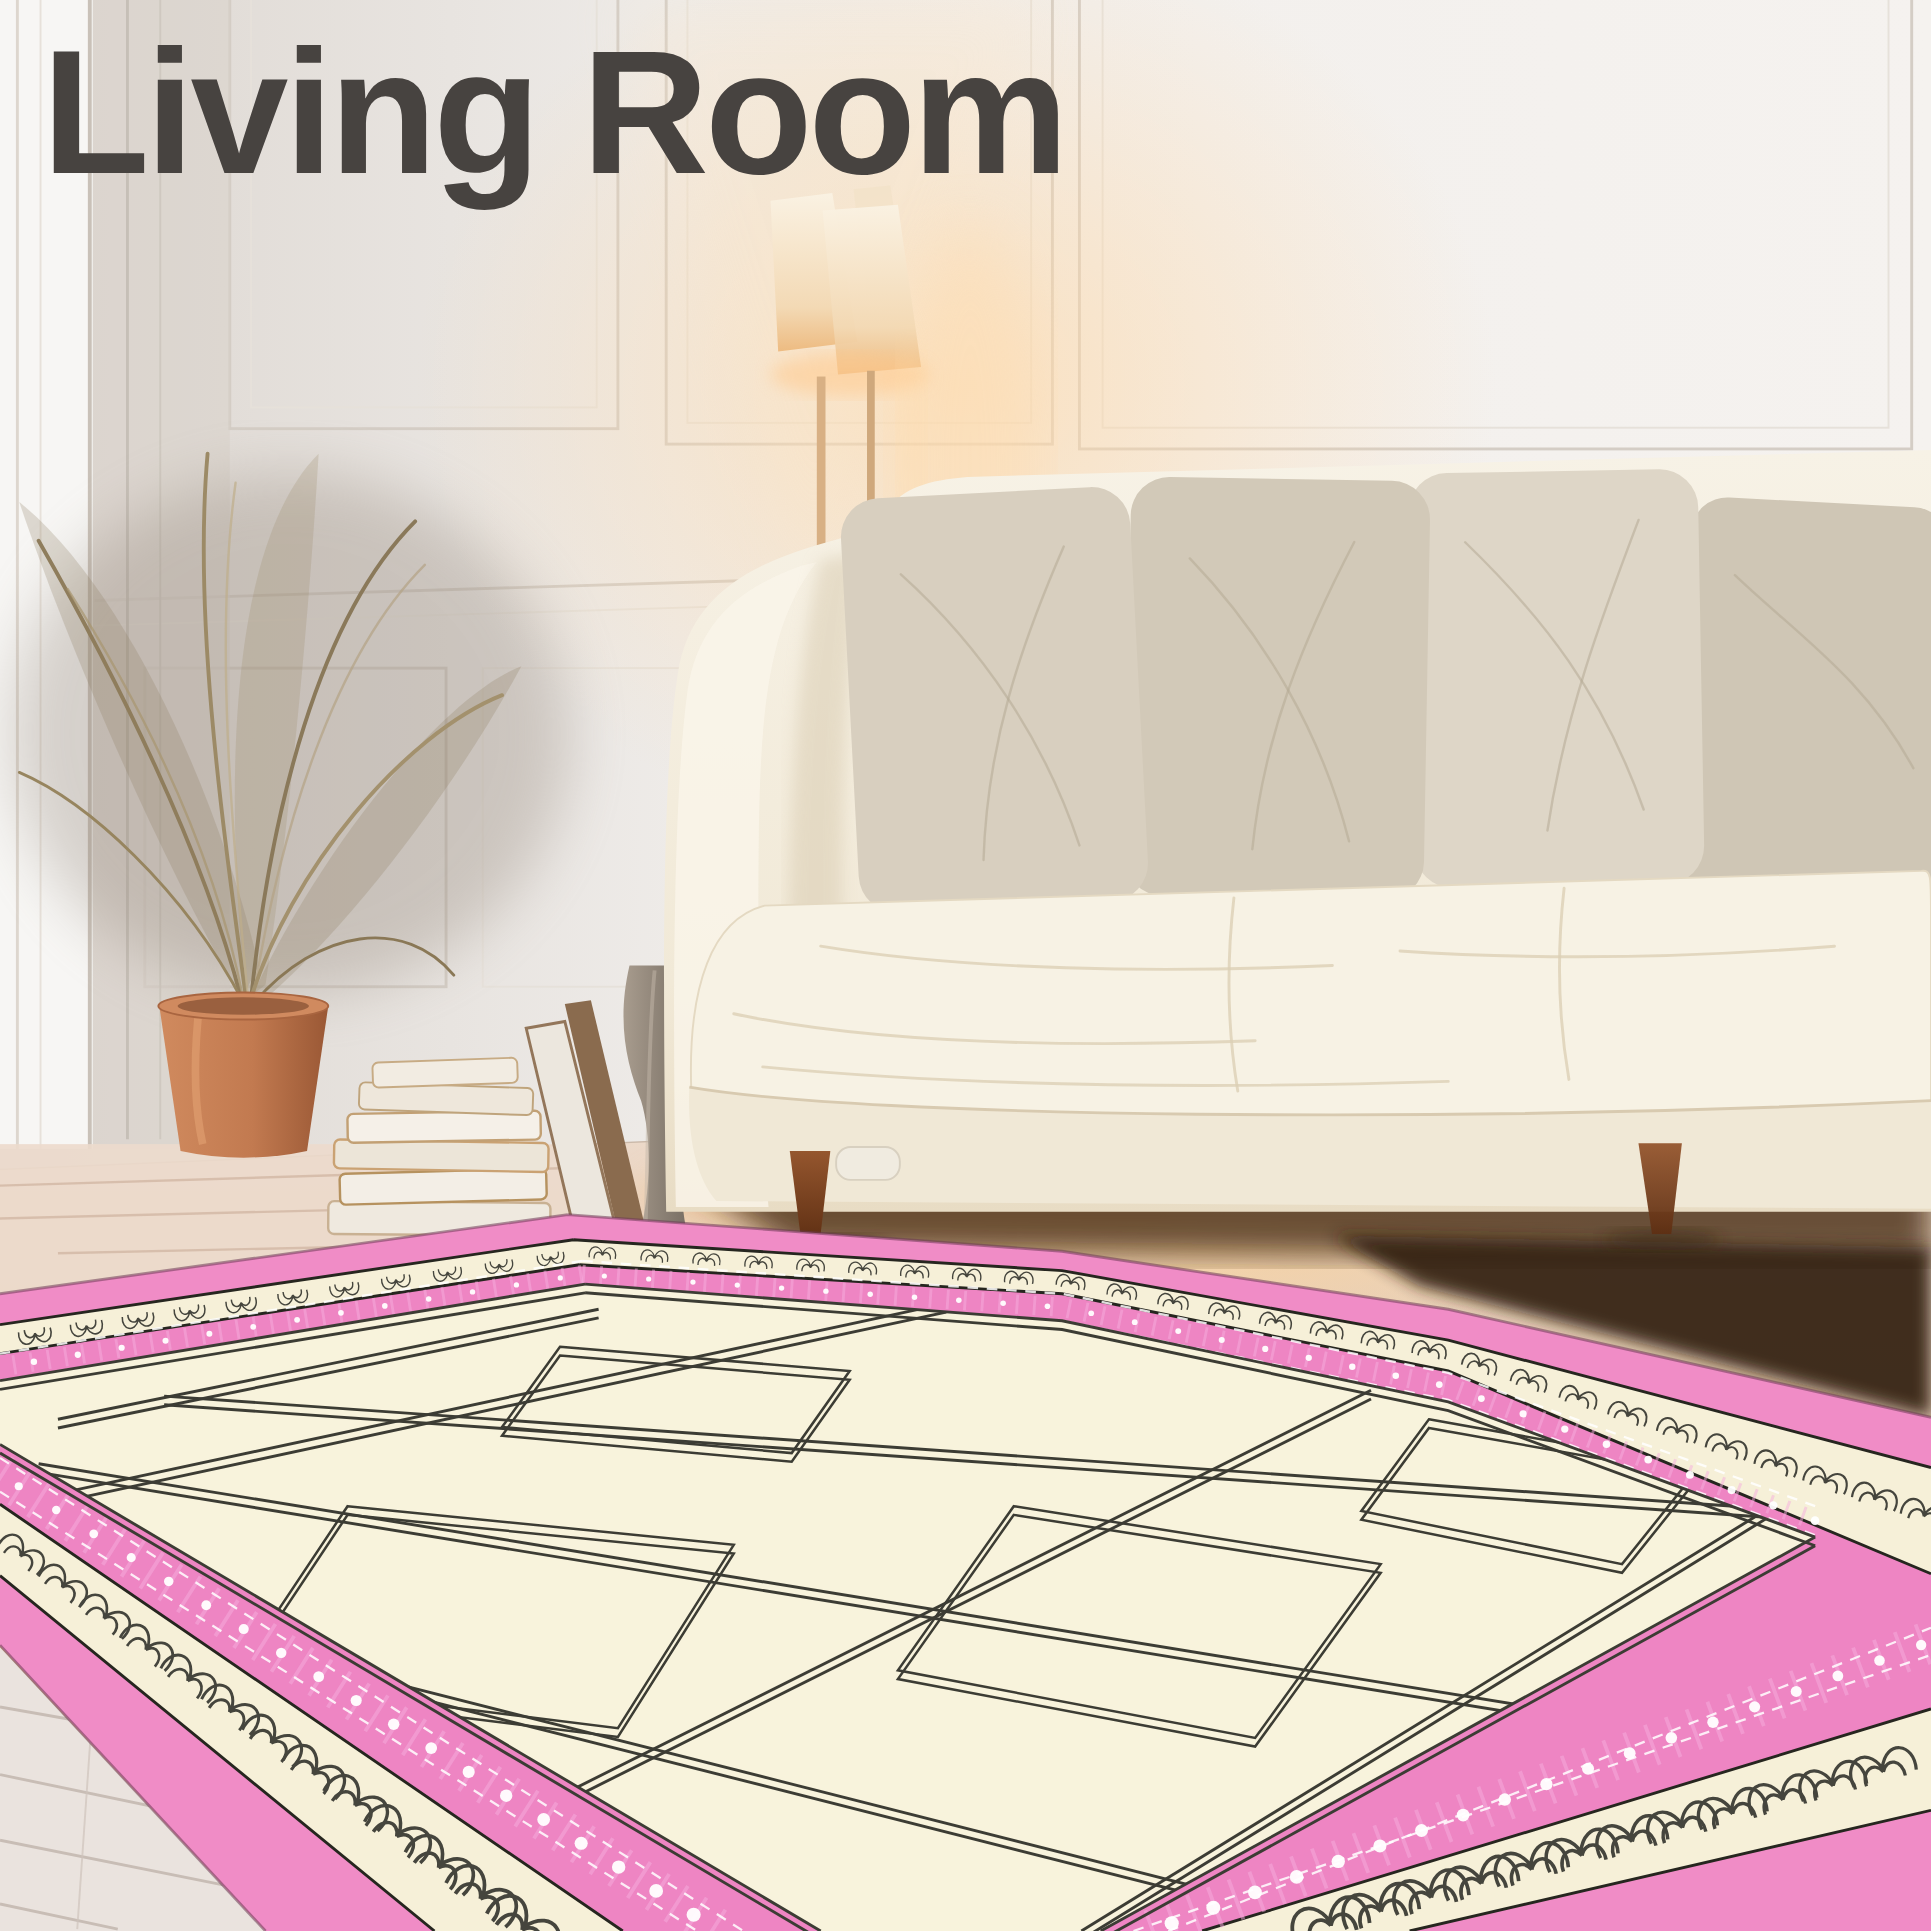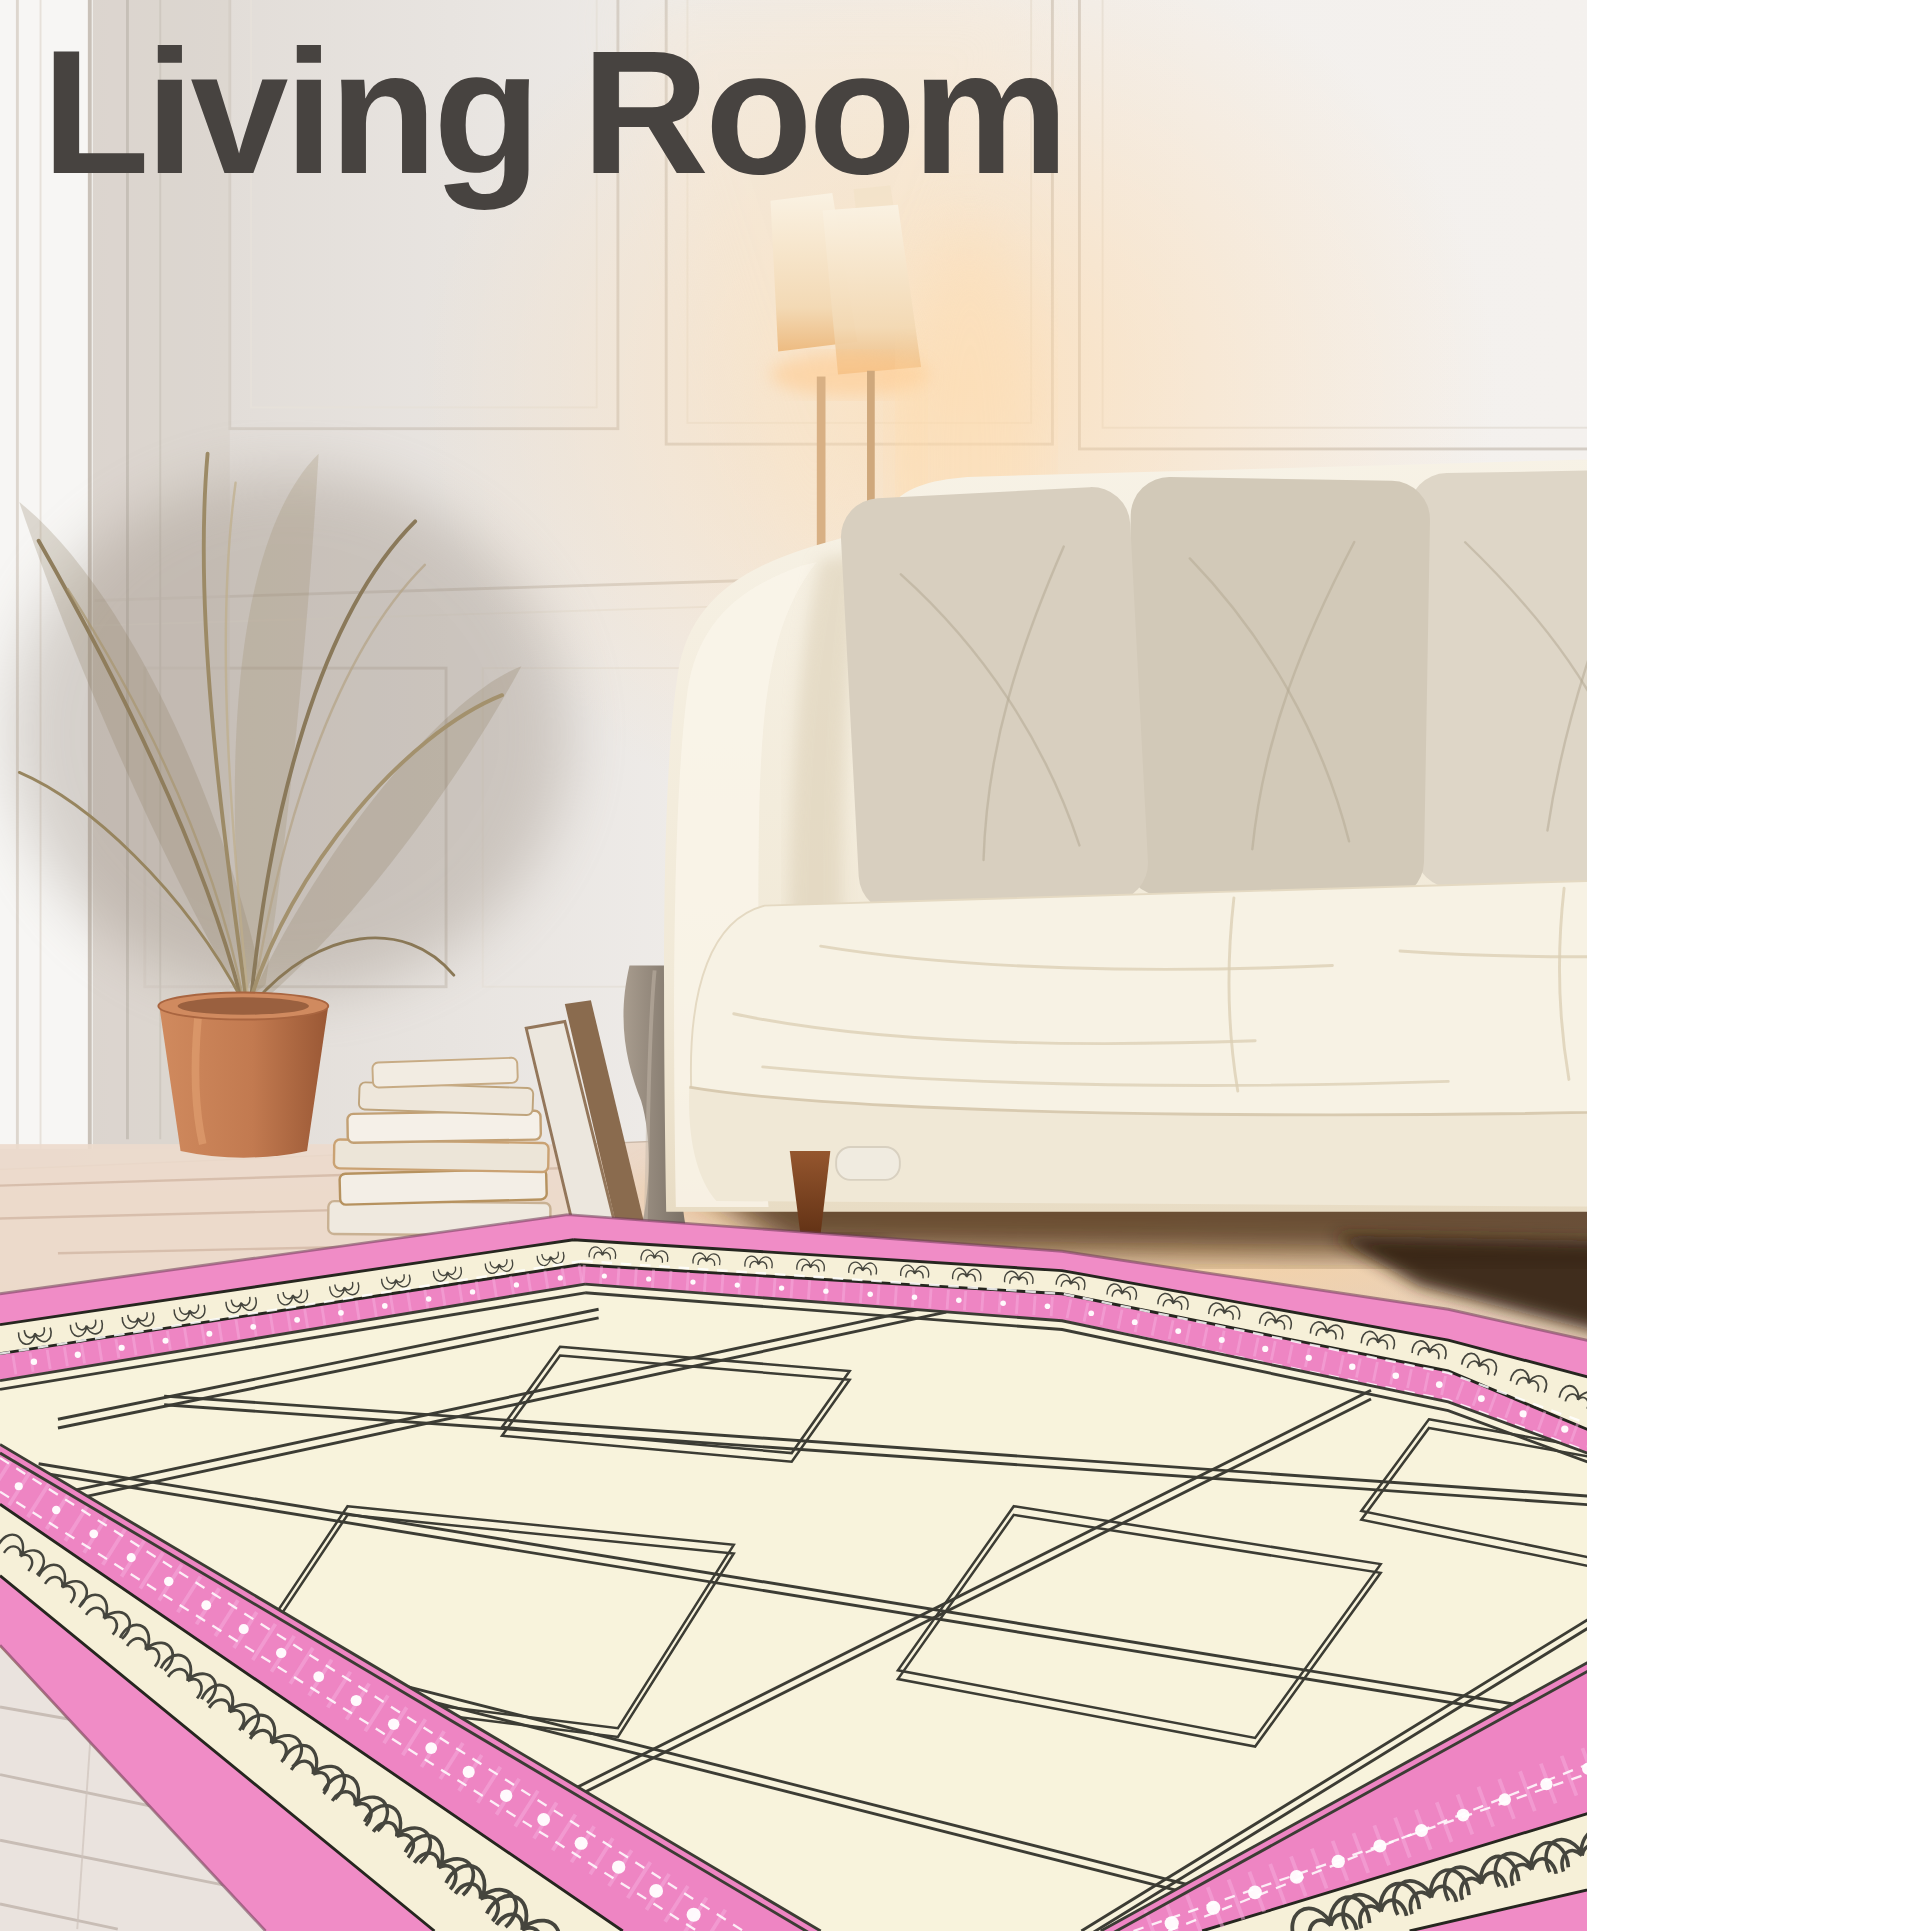--- a/index.html
+++ b/index.html
@@ -1,16 +1,16 @@
 <!DOCTYPE html>
 <html><head>
 <meta charset="utf-8">
 <style>
   html,body{margin:0;padding:0;background:#fff;}
-  #stage{position:relative;width:1587px;height:1931px;overflow:hidden;
+  #stage{position:relative;width:1931px;height:1931px;overflow:hidden;
          font-family:"Liberation Sans",sans-serif;background:#c4b5fd;}
   #stage svg{position:absolute;inset:0;display:block;}
   
   .page-title{position:absolute;left:42px;top:17.4px;margin:0;font-size:176px;line-height:1.08;
     font-weight:700;letter-spacing:-3.9px;color:#474340;z-index:10;}
   
   .mold{fill:none;stroke:#d4cdc5;stroke-width:3;}
   .mold2{fill:none;stroke:#e6e1da;stroke-width:2;}
   
   .key{fill:none;stroke:#26261f;stroke-width:3;}

